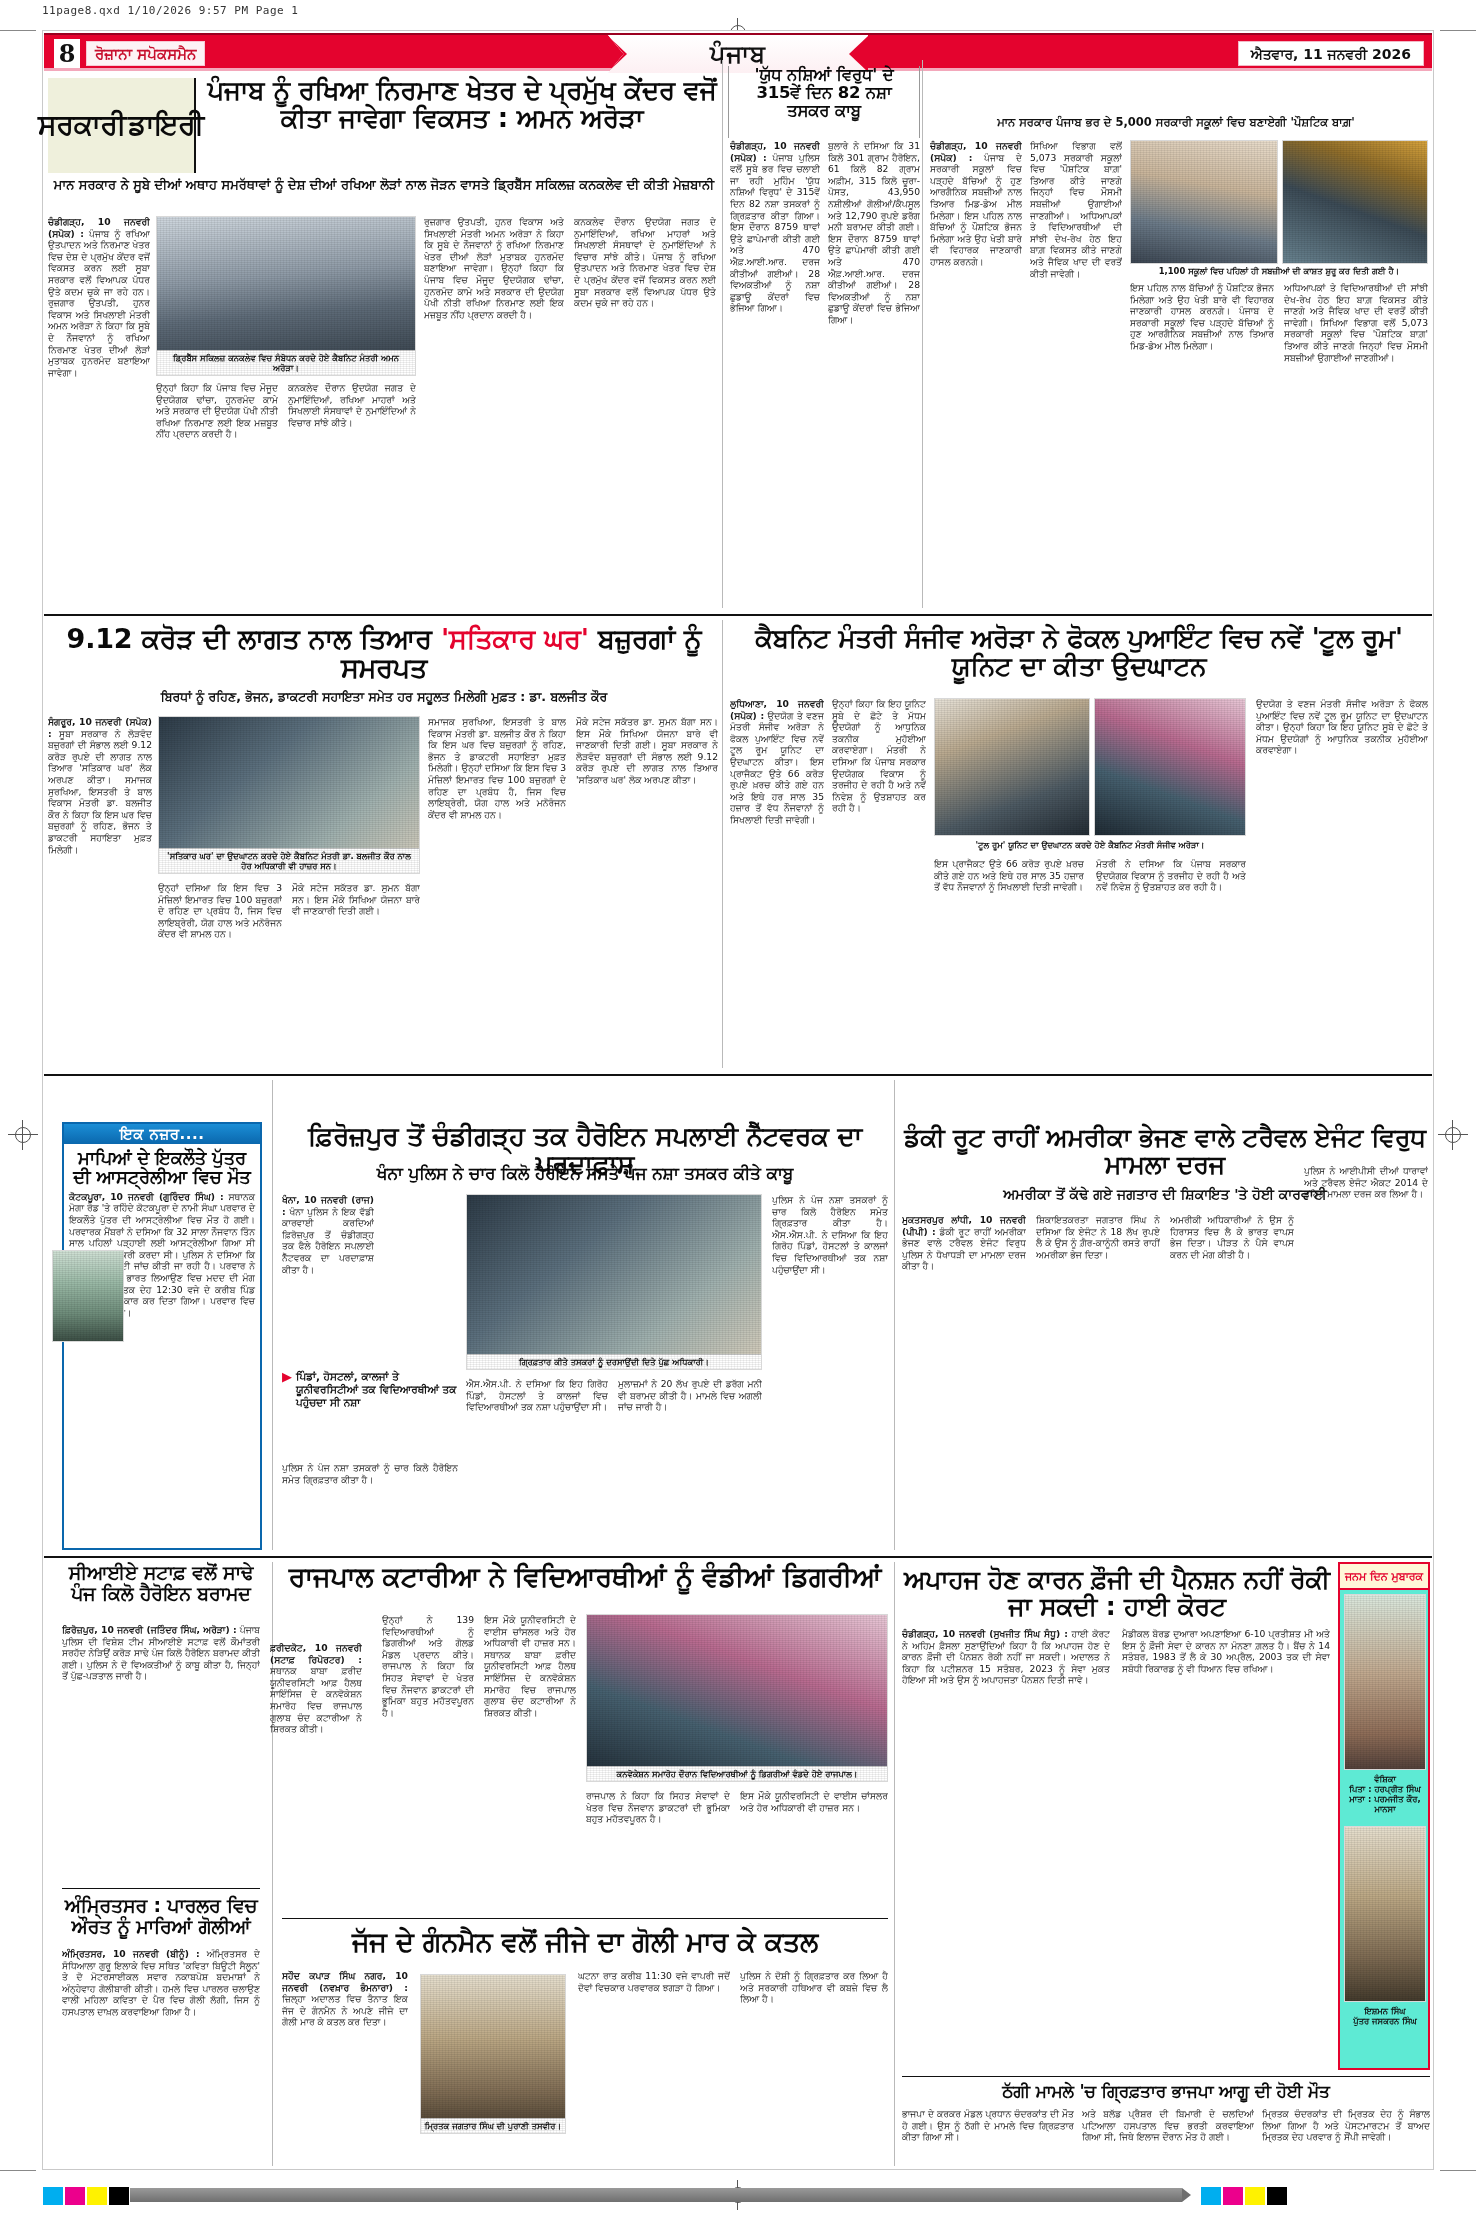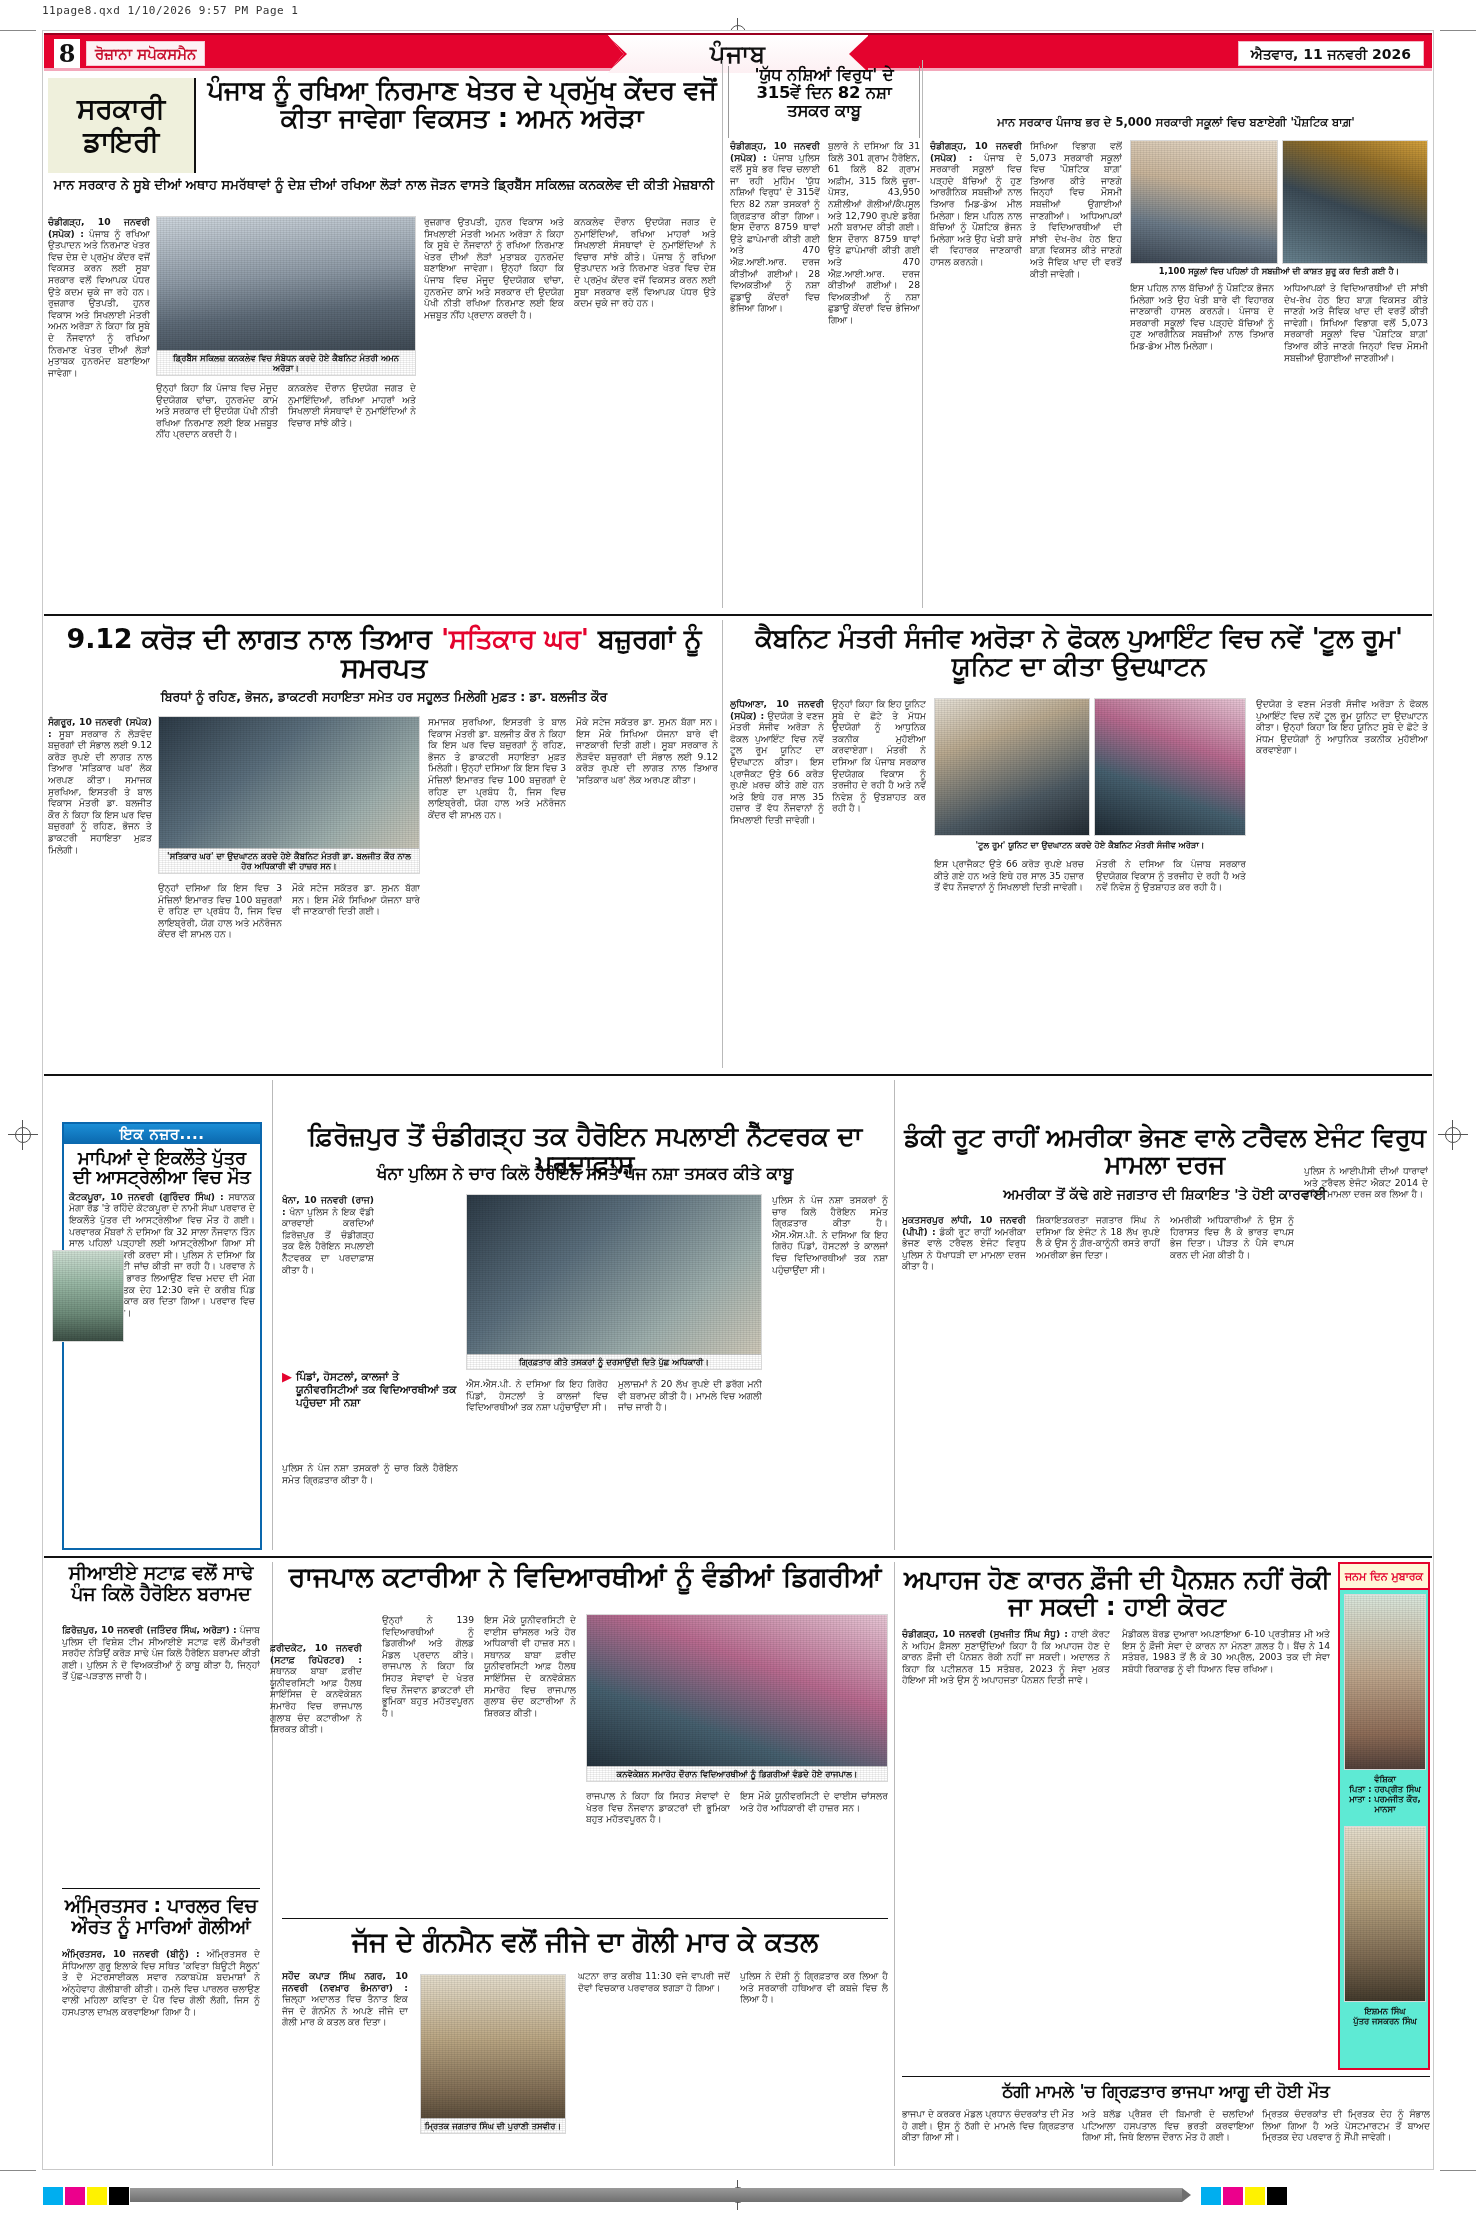--- a/index.html
+++ b/index.html
@@ -236,21 +236,21 @@
     <div class="mast-brand">ਰੋਜ਼ਾਨਾ ਸਪੋਕਸਮੈਨ</div>
     <div class="mast-center">
       <div class="mast-center-inner"></div>
       <div class="mast-notch-l"></div>
       <div class="mast-notch-r"></div>
       <div class="mast-center-label">ਪੰਜਾਬ</div>
     </div>
     <div class="mast-date">ਐਤਵਾਰ, 11 ਜਨਵਰੀ 2026</div>
   </div>
 
-  <div class="sec-box pale" style="left:48px; top:78px; width:148px; height:95px; display:flex; flex-direction:column; justify-content:center; align-items:center; gap:2px; border-right:2px solid #111;">
+  <div class="sec-box pale" style="left:48px; top:78px; width:148px; height:95px; display:flex; flex-direction:row; justify-content:center; align-items:center; gap:2px; border-right:2px solid #111;">
     <div class="hl-main" style="font-size:28px;">ਸਰਕਾਰੀ</div>
     <div class="hl-main" style="font-size:28px;">ਡਾਇਰੀ</div>
   </div>
 
   <div class="sec-box" style="left:204px; top:76px; width:516px; height:58px;">
     <div class="hl-main" style="font-size:26px; text-align:center;">ਪੰਜਾਬ ਨੂੰ ਰਖਿਆ ਨਿਰਮਾਣ ਖੇਤਰ ਦੇ ਪ੍ਰਮੁੱਖ ਕੇਂਦਰ ਵਜੋਂ ਕੀਤਾ ਜਾਵੇਗਾ ਵਿਕਸਤ : ਅਮਨ ਅਰੋੜਾ</div>
   </div>
 
   <div class="sec-box" style="left:728px; top:66px; width:192px; height:72px; border-left:1px solid #999; border-right:1px solid #999; padding:0 14px;">
     <div class="hl-main" style="font-size:16.5px; text-align:center;">'ਯੁੱਧ ਨਸ਼ਿਆਂ ਵਿਰੁਧ' ਦੇ 315ਵੇਂ ਦਿਨ 82 ਨਸ਼ਾ ਤਸਕਰ ਕਾਬੂ</div>

